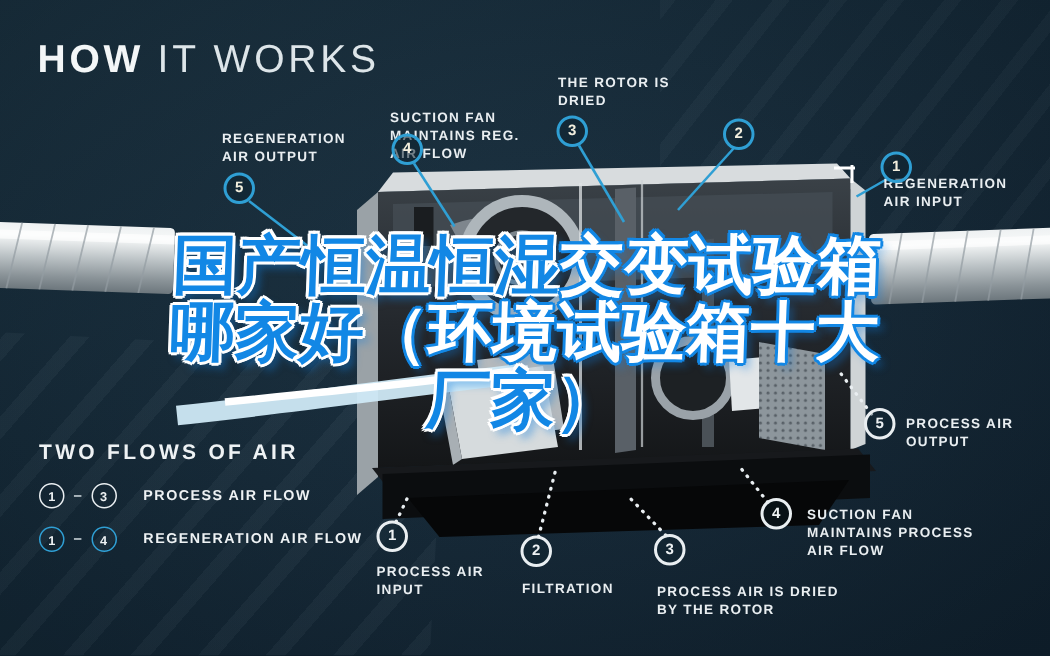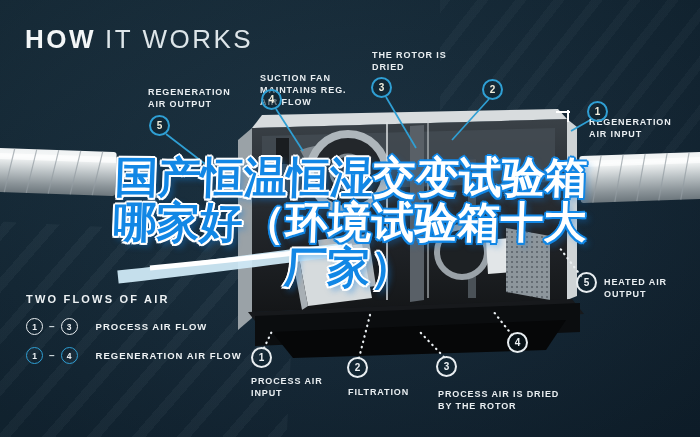--- a/index.html
+++ b/index.html
@@ -40,21 +40,21 @@
     display:flex;align-items:center;justify-content:center;font-weight:700;font-size:10px;}
   .co-cyan{border:2px solid #2f9fd4;color:#f2eedd;background:rgba(14,36,50,.55);}
   .co-white{border:2px solid #e9eef1;color:#edf1f3;background:rgba(14,36,50,.35);}
   #c-t5{left:149px;top:115px;} #c-t4{left:261px;top:89px;} #c-t3{left:371px;top:77px;}
   #c-t2{left:482px;top:79px;}  #c-t1{left:587px;top:101px;}
   #c-r5{left:576px;top:272px;} #c-b1{left:251px;top:347px;} #c-b2{left:347px;top:357px;}
   #c-b3{left:436px;top:356px;} #c-b4{left:507px;top:332px;}
 
   
   #legend{position:absolute;left:26px;top:293px;color:#eef2f4;}
-  #legend-heading{font-weight:700;font-size:11px;letter-spacing:2.2px;margin-bottom:13px;}
+  #legend-heading{font-weight:700;font-size:14px;letter-spacing:2.2px;margin-bottom:13px;}
   .leg-row{display:flex;align-items:center;height:17px;margin-bottom:12px;}
   .leg-circle{width:17px;height:17px;box-sizing:border-box;border-radius:50%;
     display:flex;align-items:center;justify-content:center;font-weight:700;font-size:8.5px;}
   .leg-w{border:1.5px solid #e9eef1;color:#edf1f3;}
   .leg-c{border:1.5px solid #2f9fd4;color:#edf1f3;}
   .leg-dash{margin:0 6px;color:#cfd8dd;font-weight:700;font-size:10px;}
   .leg-label{margin-left:18px;font-weight:700;font-size:9.5px;letter-spacing:1px;}
 
   
   #cn{position:absolute;left:0;width:700px;top:155px;text-align:center;z-index:30;
@@ -180,24 +180,25 @@
   </svg>
 
   <div id="how">
     <span class="b">HOW</span><span class="l">IT WORKS</span>
   </div>
 
   <div id="lbl-t5" class="co-label">REGENERATION AIR OUTPUT</div>
   <div id="lbl-t4" class="co-label">SUCTION FAN MAINTAINS REG. AIR FLOW</div>
   <div id="lbl-t3" class="co-label">THE ROTOR IS DRIED</div>
   <div id="lbl-t1" class="co-label">REGENERATION AIR INPUT</div>
-  <div id="lbl-r5" class="co-label">HEATED AIR OUTPUT</div>
+  <div id="lbl-r5" class="co-label">PROCESS AIR OUTPUT</div>
   <div id="lbl-b1" class="co-label">PROCESS AIR INPUT</div>
   <div id="lbl-b2" class="co-label">FILTRATION</div>
   <div id="lbl-b3" class="co-label">PROCESS AIR IS DRIED BY THE ROTOR</div>
+  <div id="lbl-b4" class="co-label">SUCTION FAN MAINTAINS PROCESS AIR FLOW</div>
 
   <div id="c-t5" class="co-circle co-cyan">5</div>
   <div id="c-t4" class="co-circle co-cyan">4</div>
   <div id="c-t3" class="co-circle co-cyan">3</div>
   <div id="c-t2" class="co-circle co-cyan">2</div>
   <div id="c-t1" class="co-circle co-cyan">1</div>
   <div id="c-r5" class="co-circle co-white">5</div>
   <div id="c-b1" class="co-circle co-white">1</div>
   <div id="c-b2" class="co-circle co-white">2</div>
   <div id="c-b3" class="co-circle co-white">3</div>

